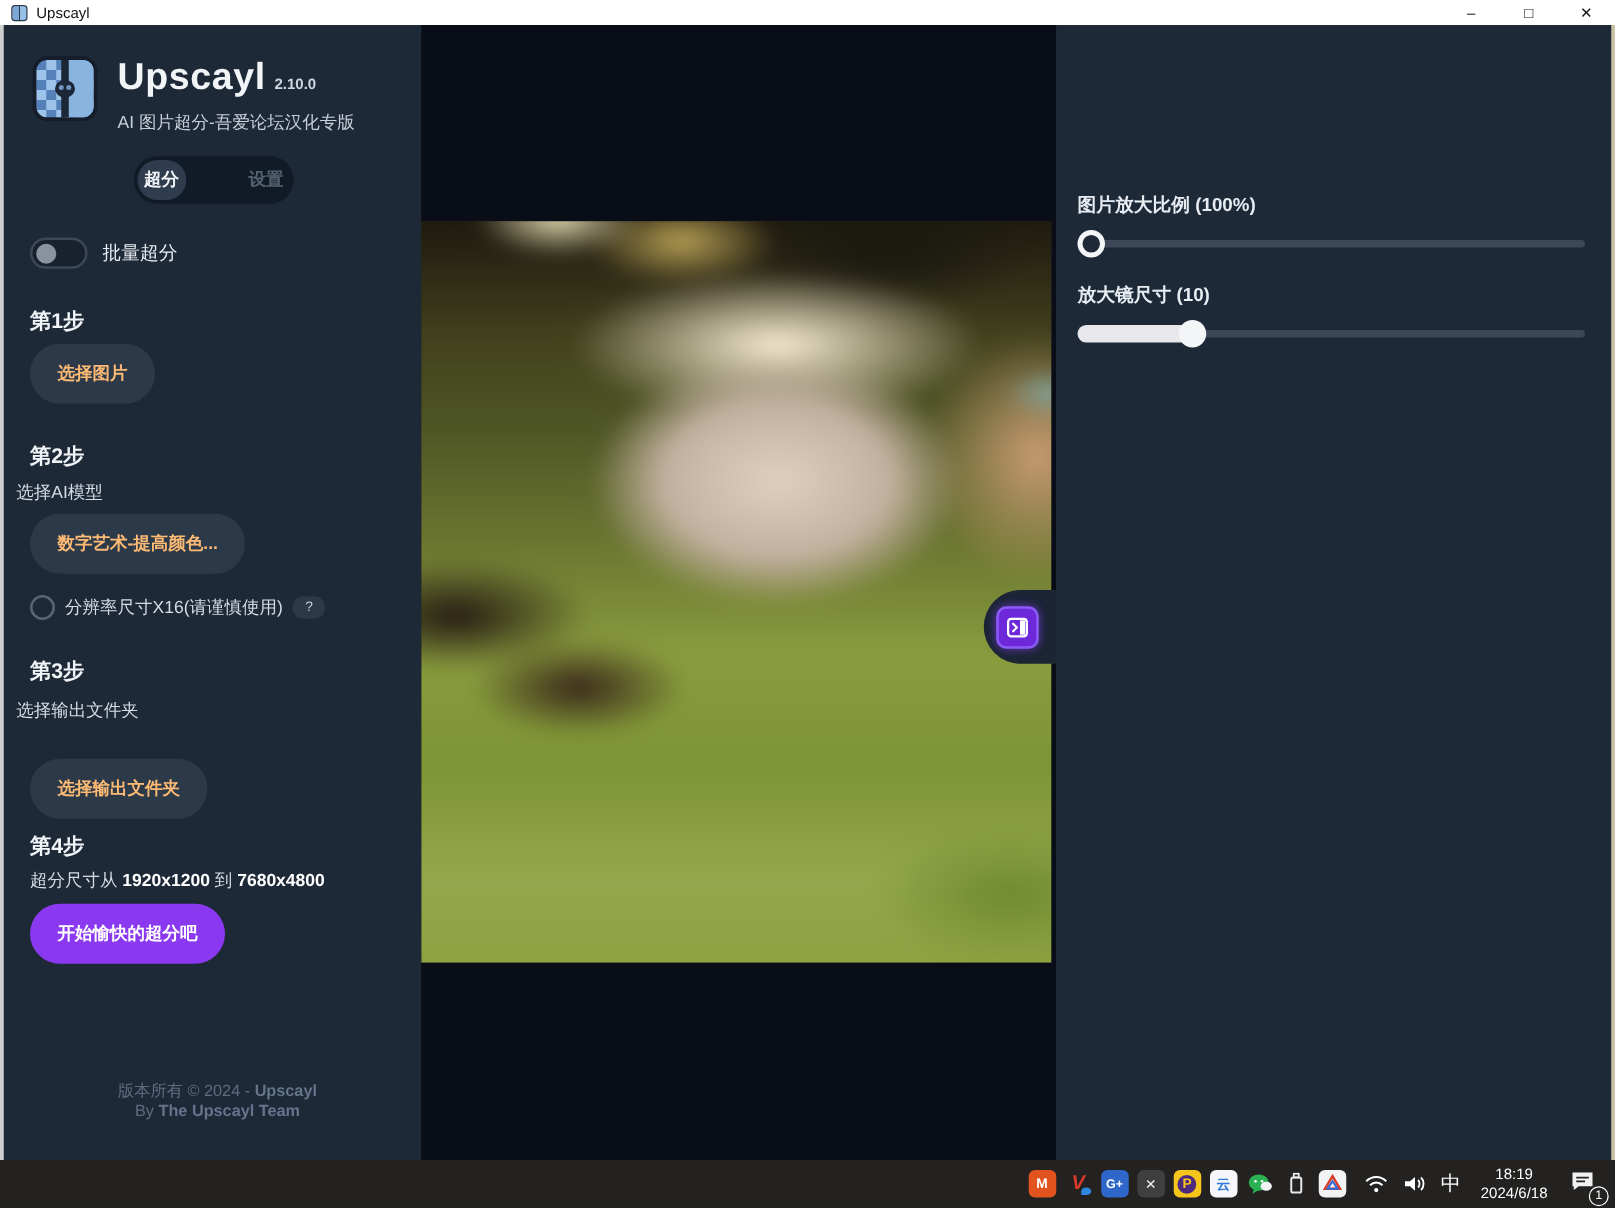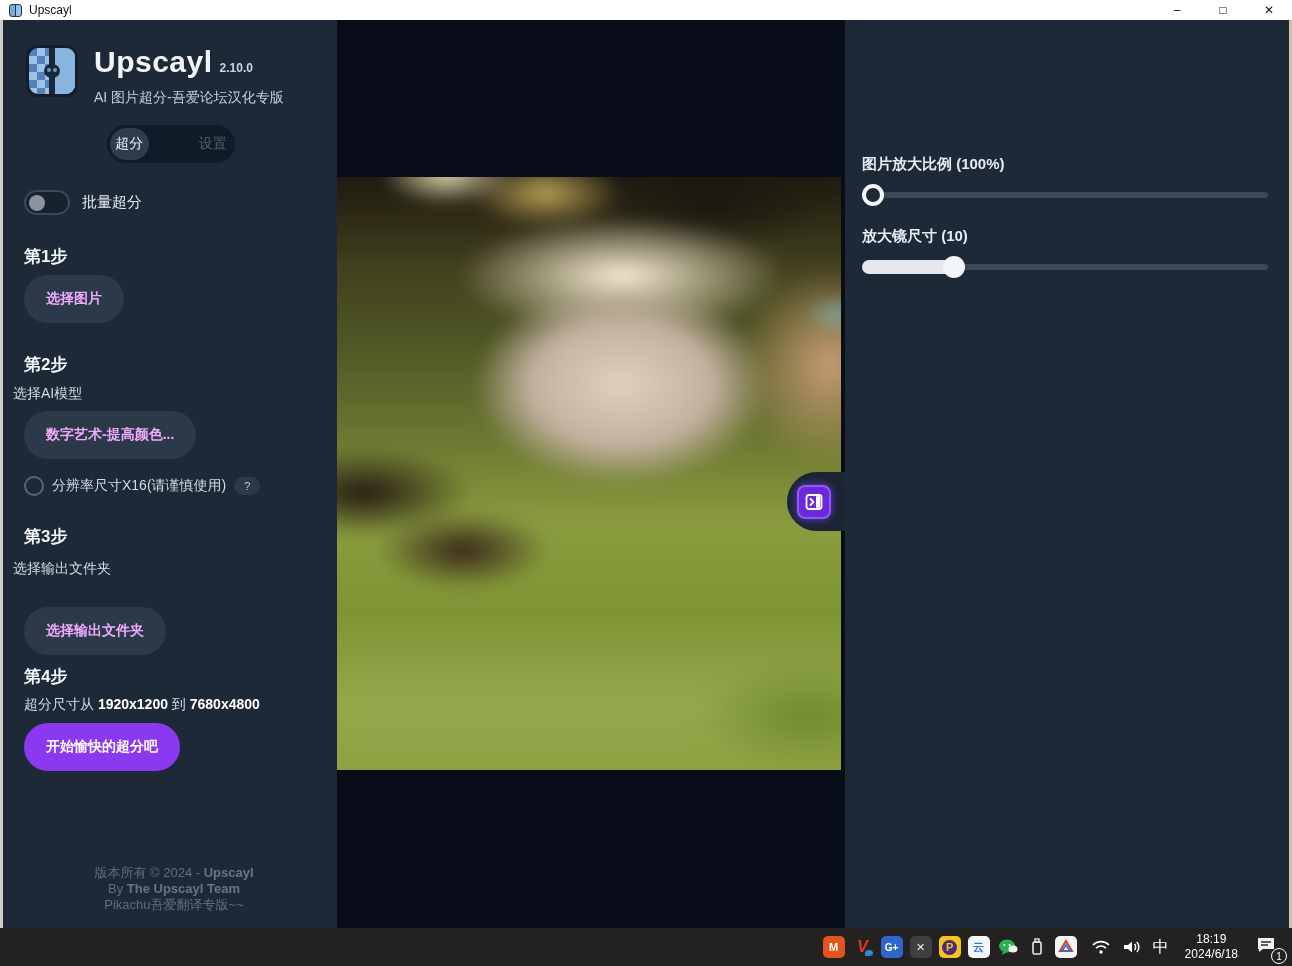--- a/index.html
+++ b/index.html
@@ -32,33 +32,33 @@
   .logo-knob { position:absolute; left:50%; top:50%; width:16px; height:14px; transform:translate(-50%,-50%); background:#1b2637; border-radius:50%; z-index:2; }
   .logo-knob i { position:absolute; top:4px; width:4px; height:4px; border-radius:50%; background:#6f95c0; }
   .logo-knob i.l { left:3px; } .logo-knob i.r { right:3px; }
   .logo-text { margin-left:16px; }
   .app-name-row { display:flex; align-items:baseline; }
   .app-name { font-size:30px; font-weight:bold; color:#f2f5f8; letter-spacing:.5px; }
   .app-version { font-size:12px; font-weight:bold; color:#cdd6e0; margin-left:7px; }
   .app-subtitle { font-size:14px; color:#c6cfda; margin-top:10px; }
 
   .tabs-pill { position:absolute; left:107px; top:105px; width:128px; height:38px; background:#111a27; border-radius:19px; display:flex; align-items:center; padding:3px; }
-  .tab { flex:1; height:32px; border-radius:16px; display:flex; align-items:center; justify-content:center; font-size:14px; font-weight:normal; }
+  .tab { flex:1; height:32px; border-radius:16px; display:flex; align-items:center; justify-content:center; font-size:14px; font-weight:bold; }
   .tab.active { background:#2e3c4d; color:#f2f5f8; }
   .tab.inactive { color:#55626f;padding-left:45px; }
 
   .toggle { width:46px; height:25px; border-radius:13px; background:#18222f; border:2px solid #3c4757; position:relative; flex:0 0 auto; }
   .toggle .knob { position:absolute; left:3px; top:2.5px; width:16px; height:16px; border-radius:50%; background:#8a939e; }
 
   .batch-row { position:absolute; left:24px; top:170px; display:flex; align-items:center; gap:12px; }
   .row-label { font-size:15px; color:#e7ecf2; }
 
   .step-title { position:absolute; left:24px; font-size:17px; font-weight:bold; color:#f2f5f8; }
   .step-label { position:absolute; left:13px; font-size:14px; color:#d4dbe3; }
-  .side-btn { position:absolute; left:24px; height:48px; border-radius:24px; background:#2b3949; color:#f0abfc; font-size:14px; font-weight:bold; display:flex; align-items:center; justify-content:center; padding:0 22px; border:none; }
+  .side-btn { position:absolute; left:24px; height:48px; border-radius:24px; background:#2b3949; color:#fdba74; font-size:14px; font-weight:bold; display:flex; align-items:center; justify-content:center; padding:0 22px; border:none; }
   .btn-select { top:255px; }
   .btn-model { top:391px; }
   .btn-output { top:587px; }
   .btn-start { top:703px; background:#8b39f1; color:#fff; }
 
   .check-row { position:absolute; left:24px; top:456px; display:flex; align-items:center; gap:8px; }
   .check-circle { width:20px; height:20px; border-radius:50%; border:2px solid rgba(140,150,162,.55); flex:0 0 auto; }
   .check-label { font-size:14px; color:#d4dbe3; }
   .help-badge { width:26px; height:18px; border-radius:9px; background:#2b3949; color:#c4cdd7; font-size:11px; display:flex; align-items:center; justify-content:center; }
 
@@ -190,21 +190,20 @@
     </div>
     <button class="side-btn btn-start">开始愉快的超分吧</button>
 
     <div class="side-footer">
       <div>
         <span>版本所有 © 2024 - </span><b>Upscayl</b>
       </div>
       <div>
         <span>By </span><b>The Upscayl Team</b>
       </div>
-      <div>Pikachu吾爱翻译专版~~</div>
     </div>
   </div>
 
   <div class="canvas">
     <div class="photo">
       <div class="photo-art"></div>
     </div>
     <div class="panel-tab">
       <div class="panel-tab-btn">
         <svg width="20" height="20" viewBox="0 0 20 20">

